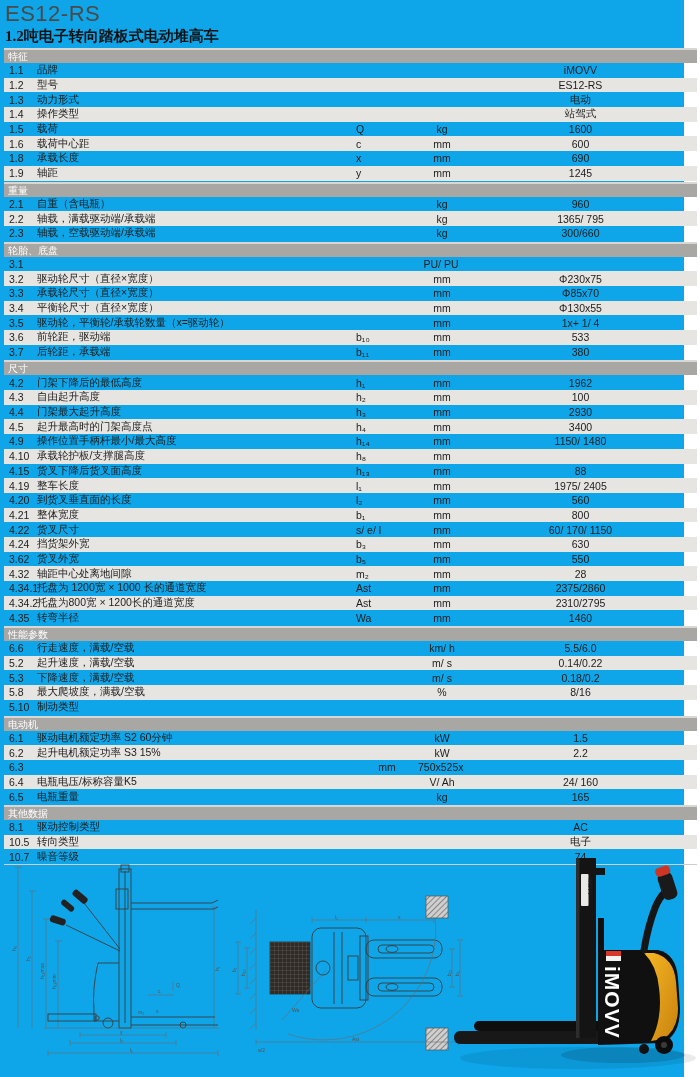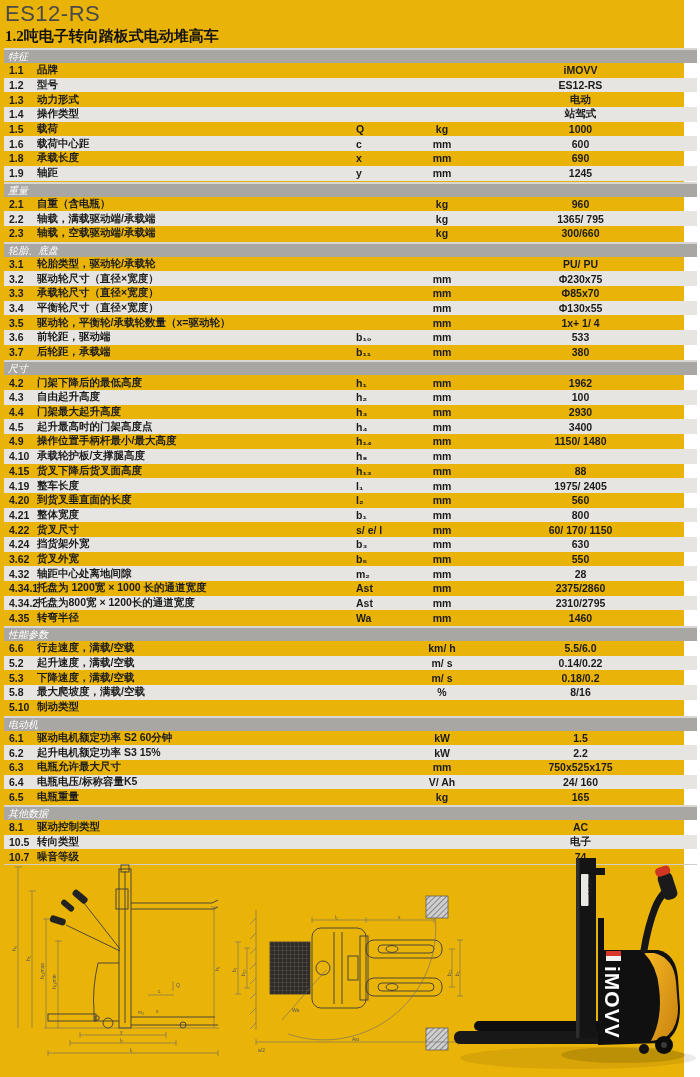--- a/index.html
+++ b/index.html
@@ -1,30 +1,30 @@
 <!DOCTYPE html>
 <html><head>
 <meta charset="utf-8">
 <style>
   * { margin:0; padding:0; box-sizing:border-box; }
   html,body { width:700px; height:1077px; background:#ffffff; overflow:hidden;
     font-family:"Liberation Sans","DejaVu Sans",sans-serif; }
-  #page { position:relative; width:684px; height:1077px; background:#eab308; }
+  #page { position:relative; width:684px; height:1077px; background:#0ea5e9; }
 
   
   .hdr { position:absolute; left:5px; top:2px; }
   .model { font-size:22px; color:#4a4a4a; letter-spacing:0.5px; line-height:24px; }
   .subtitle { font-size:15px; font-weight:bold; color:#111; line-height:19px; margin-top:1px;font-family:Liberation Serif, serif; }
 
   
   .spec-table { position:absolute; left:4px; top:47px; width:693px; border-bottom:1px solid #cfcecb; }
   .sec-header { height:15px; line-height:13px; background:#a8a7a3; color:#ffffff;
-    font-size:10px; padding-left:4px; border-top:2px solid #d8d7d4; margin-top:1px;font-style:italic; }
+    font-size:10px; padding-left:4px; border-top:2px solid #d8d7d4; margin-top:1px; }
   .row { display:grid; grid-template-columns:33px 317px 64px 46px 1fr;
-    height:14.7px; align-items:center; font-size:10.5px; color:#1c1c1c;font-weight:bold; }
+    height:14.7px; align-items:center; font-size:10.5px; color:#1c1c1c; }
   .rows .row:nth-child(even) { background:#e6e5e2; }
   .cell { white-space:nowrap; overflow:hidden; }
   .cell.no { padding-left:5px; }
   .cell.sym { padding-left:2px; }
   .cell.unit { padding-left:2px;text-align:center; }
   .cell.value { text-align:center; }
 
   
   .fig { position:absolute; }
   #fig-side { left:8px;  top:863px; width:212px; height:196px; }
@@ -74,21 +74,21 @@
           <div class="cell label">操作类型</div>
           <div class="cell sym"></div>
           <div class="cell unit"></div>
           <div class="cell value">站驾式</div>
         </div>
         <div class="row">
           <div class="cell no">1.5</div>
           <div class="cell label">载荷</div>
           <div class="cell sym">Q</div>
           <div class="cell unit">kg</div>
-          <div class="cell value">1000</div>
+          <div class="cell value">1600</div>
         </div>
         <div class="row">
           <div class="cell no">1.6</div>
           <div class="cell label">载荷中心距</div>
           <div class="cell sym">c</div>
           <div class="cell unit">mm</div>
           <div class="cell value">600</div>
         </div>
         <div class="row">
           <div class="cell no">1.8</div>
@@ -126,21 +126,20 @@
           <div class="cell label">轴载，空载驱动端/承载端</div>
           <div class="cell sym"></div>
           <div class="cell unit">kg</div>
           <div class="cell value">300/660</div>
         </div>
       </div>
       <div class="sec-header">轮胎、底盘</div>
       <div class="rows">
         <div class="row">
           <div class="cell no">3.1</div>
-          <div class="cell label">轮胎类型，驱动轮/承载轮</div>
           <div class="cell sym"></div>
           <div class="cell unit"></div>
           <div class="cell value">PU/ PU</div>
         </div>
         <div class="row">
           <div class="cell no">3.2</div>
           <div class="cell label">驱动轮尺寸（直径×宽度）</div>
           <div class="cell sym"></div>
           <div class="cell unit">mm</div>
           <div class="cell value">Φ230x75</div>
@@ -351,21 +350,20 @@
         </div>
         <div class="row">
           <div class="cell no">6.2</div>
           <div class="cell label">起升电机额定功率 S3 15%</div>
           <div class="cell sym"></div>
           <div class="cell unit">kW</div>
           <div class="cell value">2.2</div>
         </div>
         <div class="row">
           <div class="cell no">6.3</div>
-          <div class="cell label">电瓶允许最大尺寸</div>
           <div class="cell sym"></div>
           <div class="cell unit">mm</div>
           <div class="cell value">750x525x175</div>
         </div>
         <div class="row">
           <div class="cell no">6.4</div>
           <div class="cell label">电瓶电压/标称容量K5</div>
           <div class="cell sym"></div>
           <div class="cell unit">V/ Ah</div>
           <div class="cell value">24/ 160</div>

